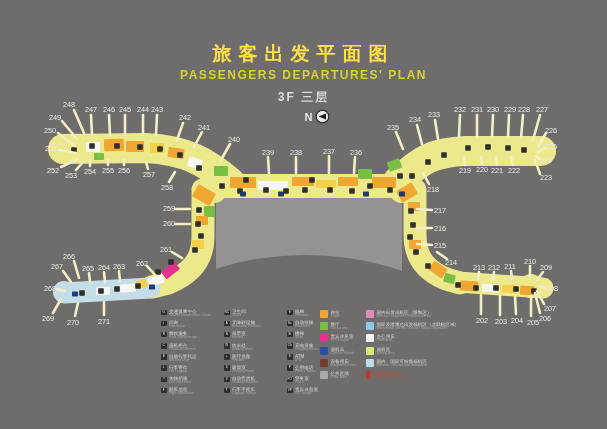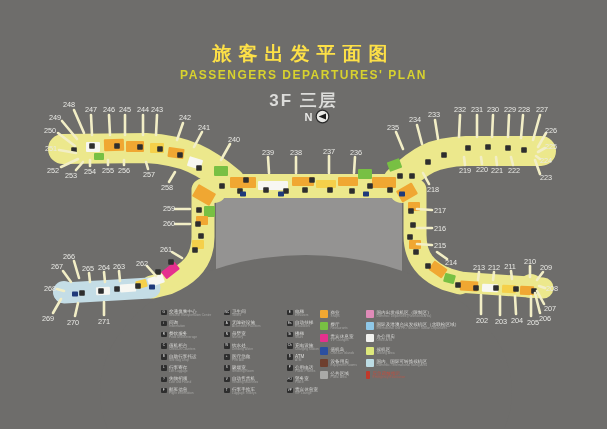--- a/index.html
+++ b/index.html
@@ -5,21 +5,21 @@
   html,body{margin:0;padding:0;background:#555;}
   .stage{
     position:relative;width:607px;height:429px;overflow:hidden;
     background:#6e6d6b;
     font-family:"Liberation Sans","DejaVu Sans",sans-serif;
   }
   .stage svg#map{position:absolute;left:0;top:0;}
   .titles{position:absolute;left:0;top:0;width:100%;text-align:center;pointer-events:none;}
   .title-zh{position:absolute;top:41px;width:100%;font-size:19px;font-weight:bold;letter-spacing:7px;color:#fde047;}
   .title-en{position:absolute;top:68px;width:100%;font-size:12px;font-weight:bold;letter-spacing:1.5px;color:#d8d22e;}
-  .floor-label{position:absolute;top:89px;width:100%;font-size:17px;font-weight:bold;letter-spacing:2px;color:#dcdcda;}
+  .floor-label{position:absolute;top:89px;width:100%;font-size:12px;font-weight:bold;letter-spacing:2px;color:#dcdcda;}
   .compass{position:absolute;top:109px;left:0;width:100%;display:flex;align-items:center;justify-content:center;gap:3px;padding-left:28px;box-sizing:border-box;}
   .compass .n{font-size:11px;font-weight:bold;color:#e8e8e6;}
   .legend{position:absolute;left:0;top:0;width:607px;height:429px;pointer-events:none;}
   .lg-col{position:absolute;display:flex;flex-direction:column;}
   .lg-item{display:flex;align-items:flex-start;margin-bottom:2.6px;}
   .lg-ibox{width:5.5px;height:5.5px;background:#2e2e2e;border-radius:1px;color:#f0f0f0;
     font-size:3px;line-height:5.5px;text-align:center;flex:0 0 auto;margin-top:.5px;overflow:hidden;}
   .lg-cbox{width:8px;height:8px;border-radius:1px;flex:0 0 auto;margin-top:0;}
   .lg-txt{margin-left:2.5px;display:flex;flex-direction:column;}
   .lg-zh{font-size:4.6px;line-height:5px;color:#dcdcda;white-space:nowrap;}

